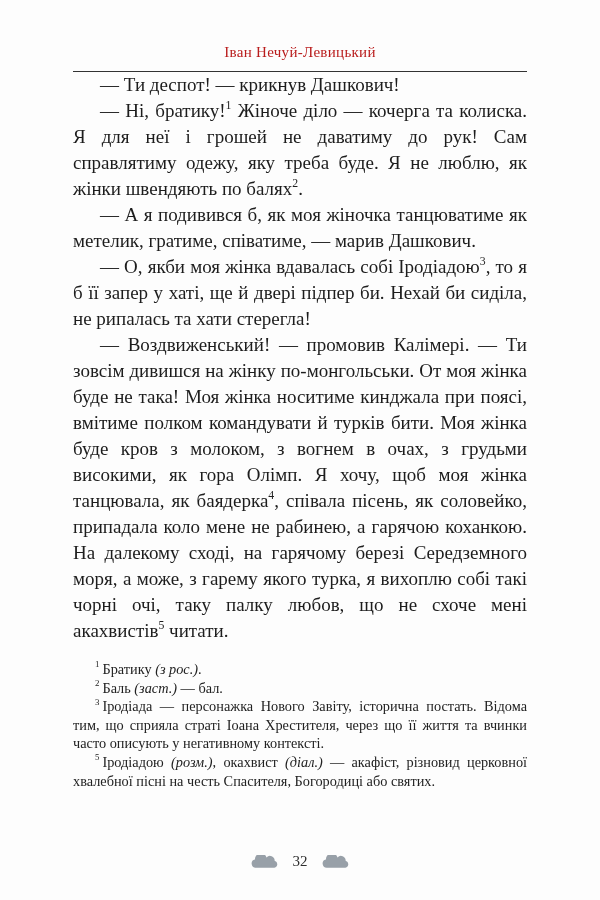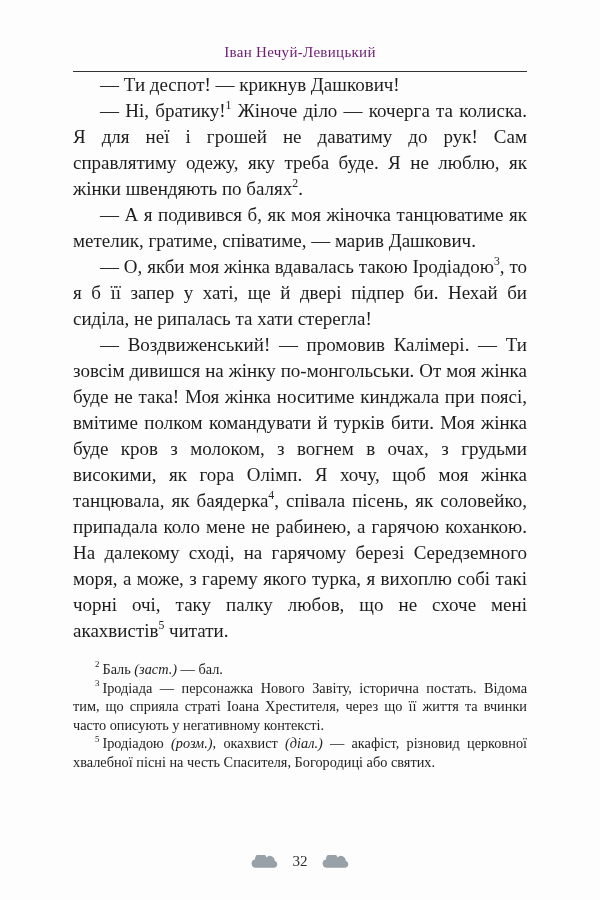--- a/index.html
+++ b/index.html
@@ -11,21 +11,21 @@
     padding: 42px 73px 0 73px;
     background: #fdfdfd;
     font-family: "Liberation Serif", "DejaVu Serif", serif;
     color: #1d1d1d;
     overflow: hidden;
   }
   .running-head { text-align: center; }
   .author {
     font-size: 15px;
     line-height: 20px;
-    color: #701a75;
+    color: #b91c1c;
     letter-spacing: 0.3px;
   }
   .rule {
     border: none;
     border-top: 1.5px solid #333333;
     margin: 9px 0 0 0;
   }
   .body-text { }
   .body-text p {
     margin: 0;
@@ -75,25 +75,26 @@
 
   <header class="running-head">
     <div class="author">Іван Нечуй-Левицький</div>
     <hr class="rule">
   </header>
 
   <main class="body-text" id="paragraphs">
       <p><span>— Ти деспот! — крикнув Дашкович!</span></p>
       <p><span>— Ні, братику!</span><sup>1</sup><span> Жіноче діло — кочерга та колиска. Я для неї і грошей не даватиму до рук! Сам справлятиму одежу, яку треба буде. Я не люблю, як жінки швендяють по балях</span><sup>2</sup><span>.</span></p>
       <p><span>— А я подивився б, як моя жіночка танцюватиме як метелик, гратиме, співатиме, — марив Дашкович.</span></p>
-      <p><span>— О, якби моя жінка вдавалась такою Іродіадою</span><sup>3</sup><span>, то я б її запер у хаті, ще й двері підпер би. Нехай би сиділа, не рипалась та хати стерегла!</span></p>
+      <p><span>— О, якби моя жінка вдавалась собі Іродіадою</span><sup>3</sup><span>, то я б її запер у хаті, ще й двері підпер би. Нехай би сиділа, не рипалась та хати стерегла!</span></p>
       <p><span>— Воздвиженський! — промовив Калімері. — Ти зовсім дивишся на жінку по-монгольськи. От моя жінка буде не така! Моя жінка носитиме кинджала при поясі, вмітиме полком командувати й турків бити. Моя жінка буде кров з молоком, з вогнем в очах, з грудьми високими, як гора Олімп. Я хочу, щоб моя жінка танцювала, як баядерка</span><sup>4</sup><span>, співала пісень, як соловейко, припадала коло мене не рабинею, а гарячою коханкою. На далекому сході, на гарячому березі Середземного моря, а може, з гарему якого турка, я вихоплю собі такі чорні очі, таку палку любов, що не схоче мені акахвистів</span><sup>5</sup><span> читати.</span></p>
     </main>
 
   <section class="footnotes" id="footnotes">
+      <p><sup>1</sup><span>Братику </span><span class="it">(з рос.)</span><span>.</span></p>
       <p><sup>2</sup><span>Баль </span><span class="it">(заст.)</span><span> — бал.</span></p>
       <p><sup>3</sup><span>Іродіада — персонажка Нового Завіту, історична постать. Відома тим, що сприяла страті Іоана Хрестителя, через що її життя та вчинки часто описують у негативному контексті.</span></p>
       <p><sup>5</sup><span>Іродіадою </span><span class="it">(розм.)</span><span>, окахвист </span><span class="it">(діал.)</span><span> — акафіст, різновид церковної хвалебної пісні на честь Спасителя, Богородиці або святих.</span></p>
     </section>
 
   <footer class="page-footer">
     <span class="cloud">
       <svg width="30" height="15" viewBox="0 0 32 16" aria-hidden="true">
         <path fill="#98a0a8" d="M26 13.5H6.2a4.4 4.4 0 0 1-1-8.7A6.4 6.4 0 0 1 17.6 2.6a5 5 0 0 1 8.7 3.3v.2a3.8 3.8 0 0 1-.3 7.4z"></path>
       </svg>

